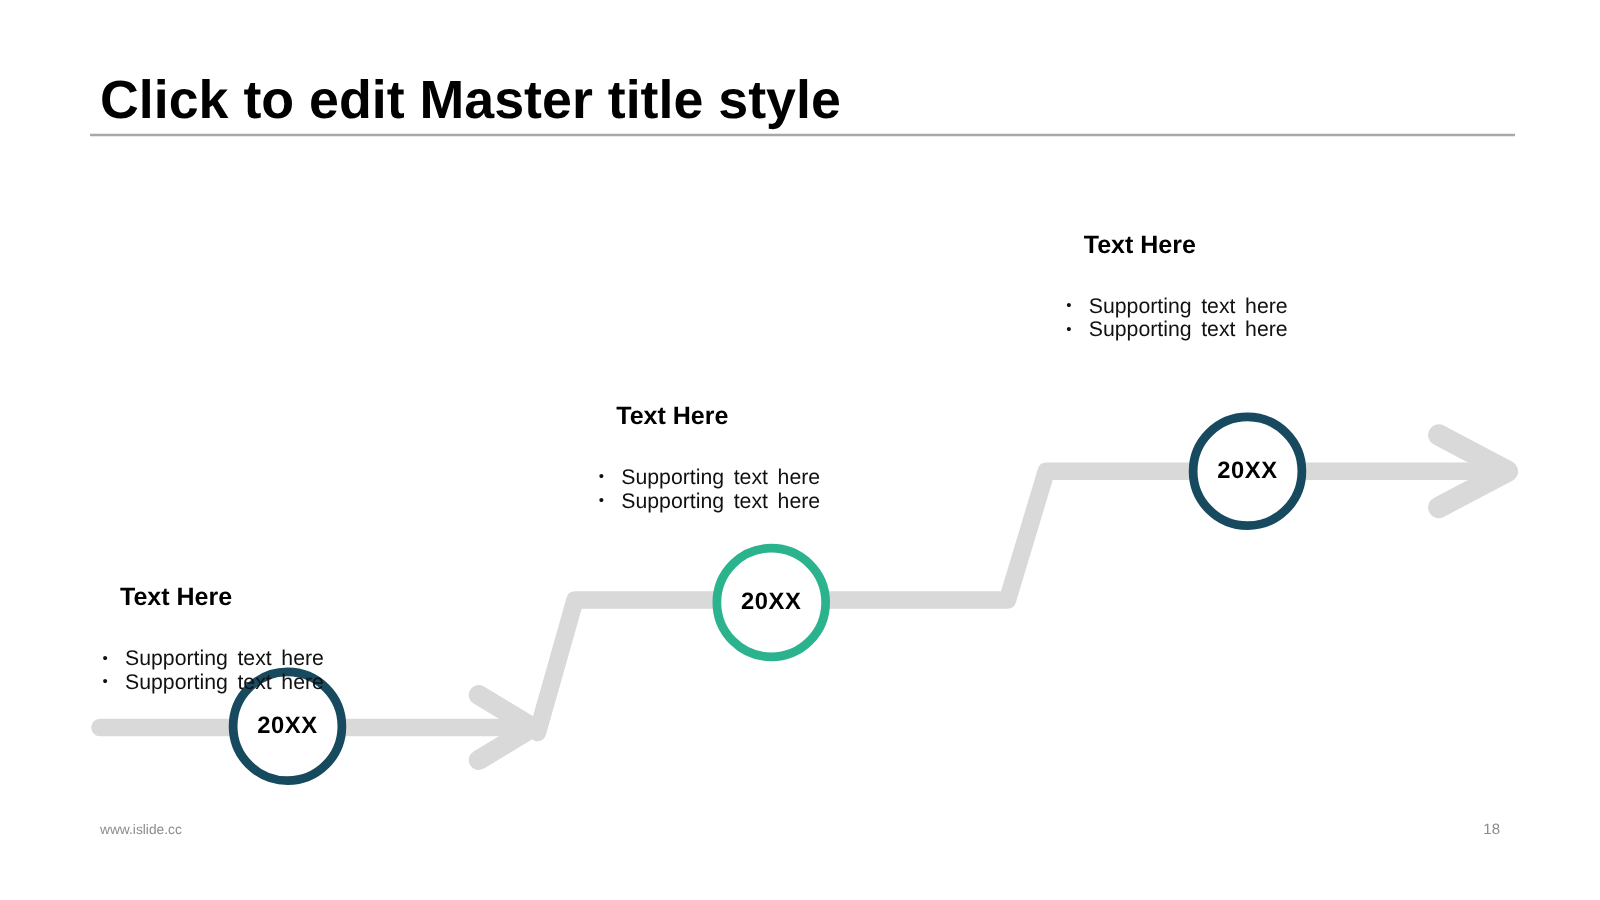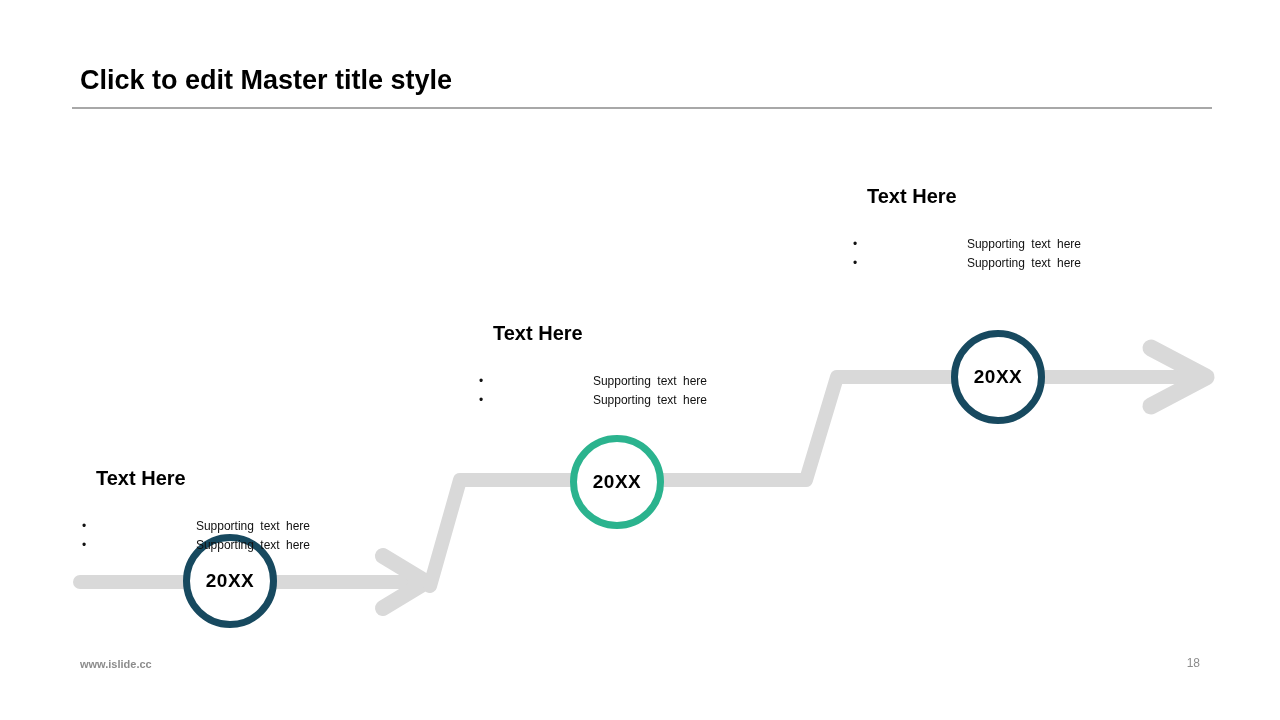--- a/index.html
+++ b/index.html
@@ -14,21 +14,21 @@
     height: 720px;
     background: #ffffff;
     overflow: hidden;
   }
 
   
   .slide-title {
     position: absolute;
     left: 80px;
     top: 62px;
-    font-size: 27px;
+    font-size: 43px;
     line-height: 36px;
     font-weight: bold;
     color: #000000;
     white-space: nowrap;
   }
   .title-rule {
     position: absolute;
     left: 72px;
     top: 107px;
     width: 1140px;
@@ -83,43 +83,41 @@
     color: #000000;
   }
   .block-bullets {
     margin: 27px 0 0 0;
     padding: 0;
     list-style: none;
   }
   .block-bullets li {
     position: relative;
     padding-left: 20px;
-    font-size: 12px;
+    font-size: 17px;
     line-height: 19px;
     color: #111111;
     word-spacing: 3px;
-    text-align: right;
   }
   .block-bullets li::before {
     content: "\2022";
     position: absolute;
     left: 2px;
     top: 0;
     font-size: 12px;
     color: #111111;
   }
 
   
   .footer-site {
     position: absolute;
     left: 80px;
     top: 658px;
     font-size: 11px;
     color: #8c8c8c;
-    font-weight: bold;
   }
   .footer-page {
     position: absolute;
     left: 1150px;
     top: 656px;
     width: 50px;
     text-align: right;
     font-size: 12px;
     color: #8c8c8c;
   }

